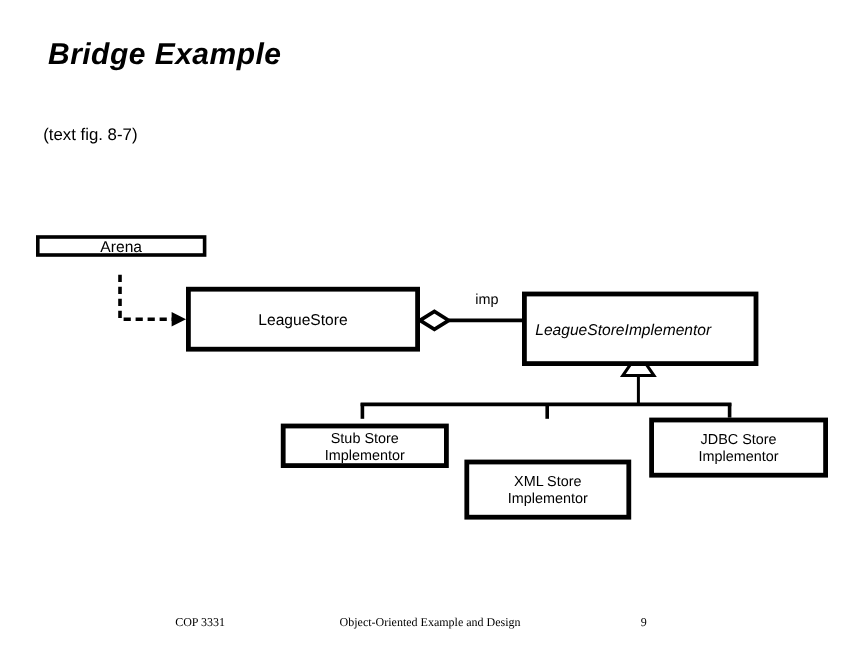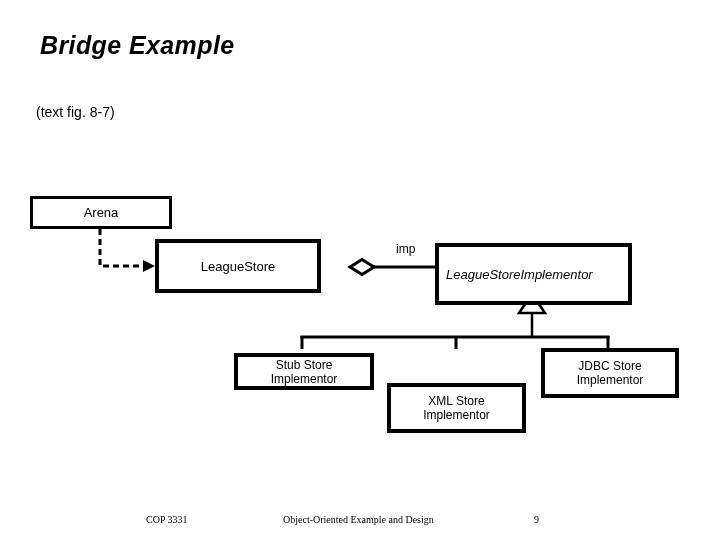--- a/index.html
+++ b/index.html
@@ -22,33 +22,33 @@
     font-size:14px;font-weight:normal;
   }
   .uml-box{
     box-sizing:border-box;
     border:4px solid #000;
     background:#fff;
     display:flex;align-items:center;justify-content:center;
     font-size:13px;
     text-align:center;
   }
-  .box-arena{left:30px;top:196px;width:142px;height:33px;border-width:3px;}
-  .box-leaguestore{left:155px;top:239px;width:166px;height:54px;}
+  .box-arena{left:30px;top:196px;width:142px;height:18px;border-width:3px;}
+  .box-leaguestore{left:155px;top:239px;width:195px;height:54px;}
   .box-implementor{
     left:435px;top:243px;width:197px;height:62px;
     justify-content:flex-start;padding-left:7px;
     font-style:italic;
   }
   .box-child{
     font-size:12px;line-height:14px;
   }
   .box-stub{left:234px;top:353px;width:140px;height:37px;justify-content:center;}
   .box-xml{left:387px;top:349px;width:139px;height:50px;margin-top:34px;}
-  .box-jdbc{left:541px;top:348px;width:138px;height:50px;}
+  .box-jdbc{left:541px;top:348px;width:149px;height:50px;}
   .node-label{white-space:pre-line;}
   .imp-label{
     left:357px;top:242px;
     font-size:12px;
     padding-left:39px;
   }
   .edges-svg{left:0;top:0;pointer-events:none;}
   .footer-text{
     font-family:"Liberation Serif",serif;
     font-size:10px;

